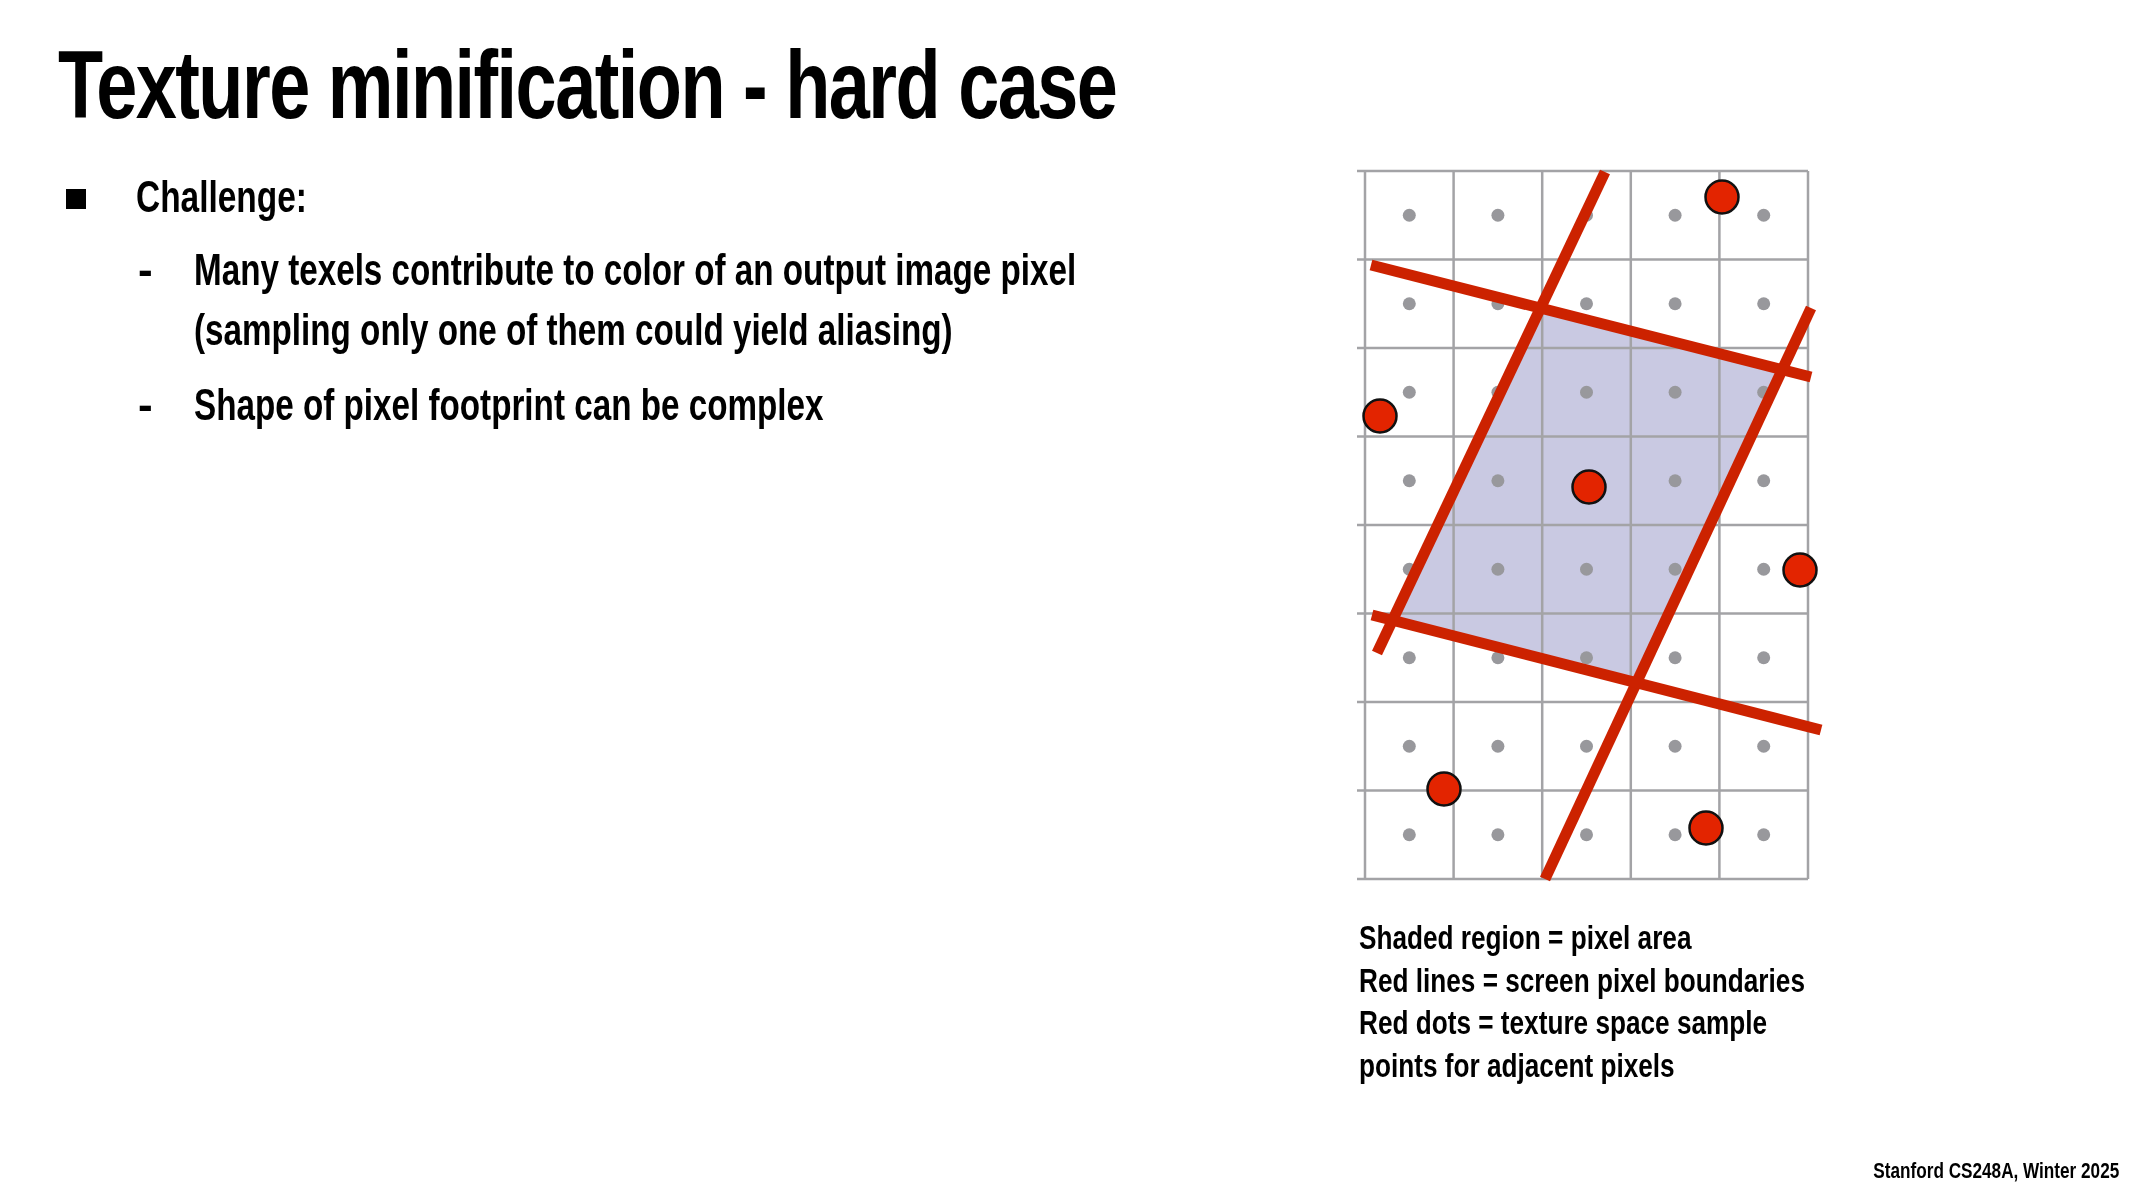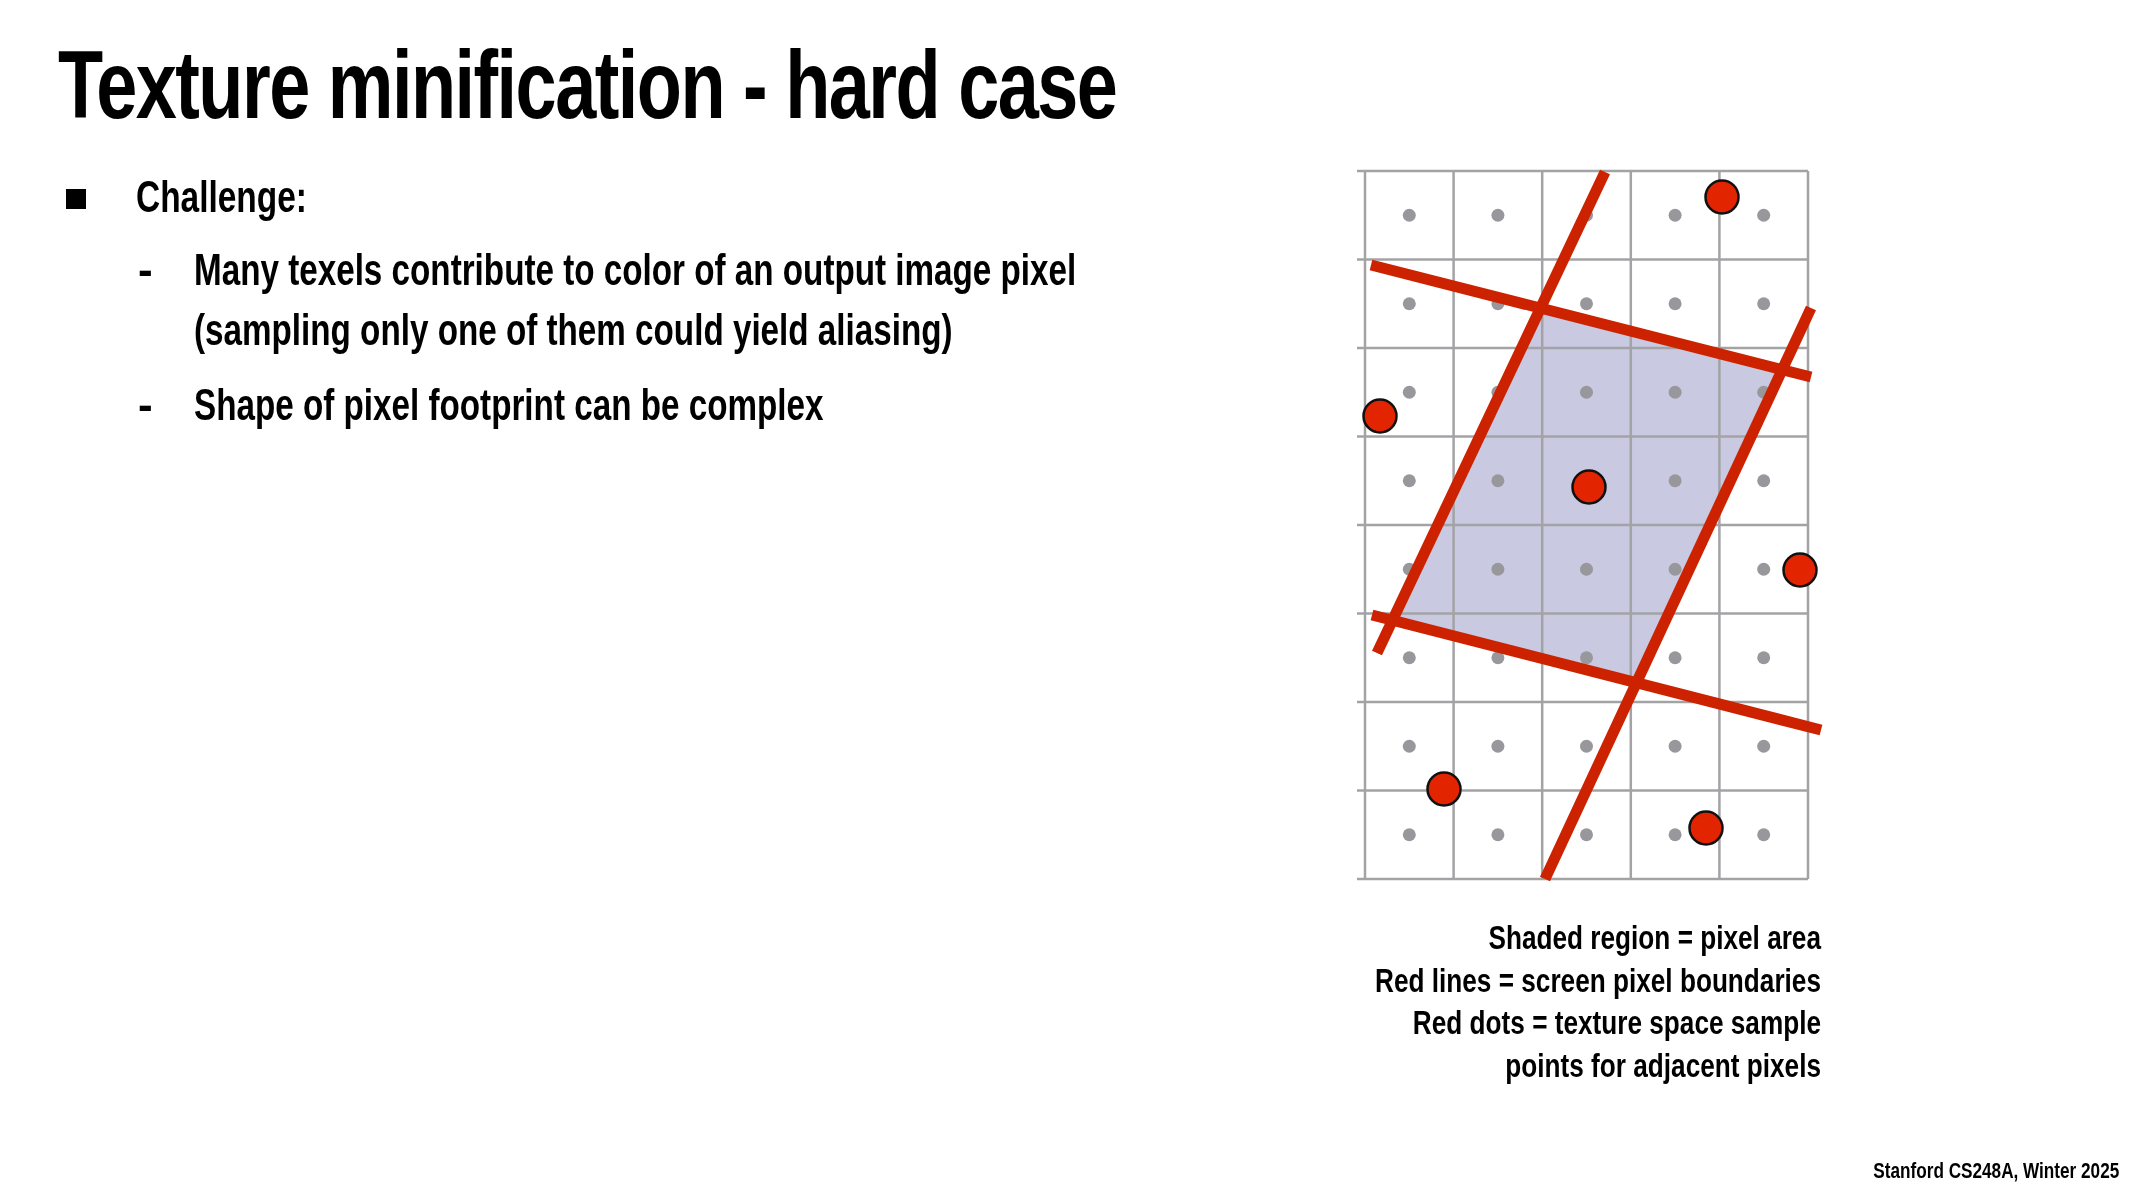--- a/index.html
+++ b/index.html
@@ -11,21 +11,21 @@
   .bullet-row { position:absolute; white-space:nowrap; }
   #b1 { left:66px; top:171px; }
   #b1-marker { position:absolute; left:0; top:18px; width:20px; height:20px; background:#000; }
   #b1-text { position:absolute; left:70px; top:0; font-size:44px; line-height:52px; transform:scaleX(0.76); }
   .sub { position:absolute; left:138px; }
   .sub .dash { position:absolute; left:0; top:0; font-size:44px; line-height:60px; font-weight:bold; }
   .sub .txt { position:absolute; left:56px; top:0; font-size:44px; line-height:60px; transform:scaleX(0.755); }
   #s1 { top:240px; }
   #s2 { top:375px; }
   #diagram { position:absolute; left:0; top:0; }
-  #caption { position:absolute; left:1290px; top:916px; width:600px; text-align:right; }
+  #caption { position:absolute; left:1290px; top:916px; width:600px; text-align:left; }
   #caption .line { display:block; font-size:34px; line-height:42.5px; font-weight:bold;
                    transform:scaleX(0.77); white-space:nowrap; }
   #footer { position:absolute; right:14px; top:1158px; font-size:22px; font-weight:bold;
             transform:scaleX(0.78); transform-origin:right top; white-space:nowrap; }
 </style>
 </head>
 <body>
 
 <div id="title" class="cond">Texture minification - hard case</div>
 

